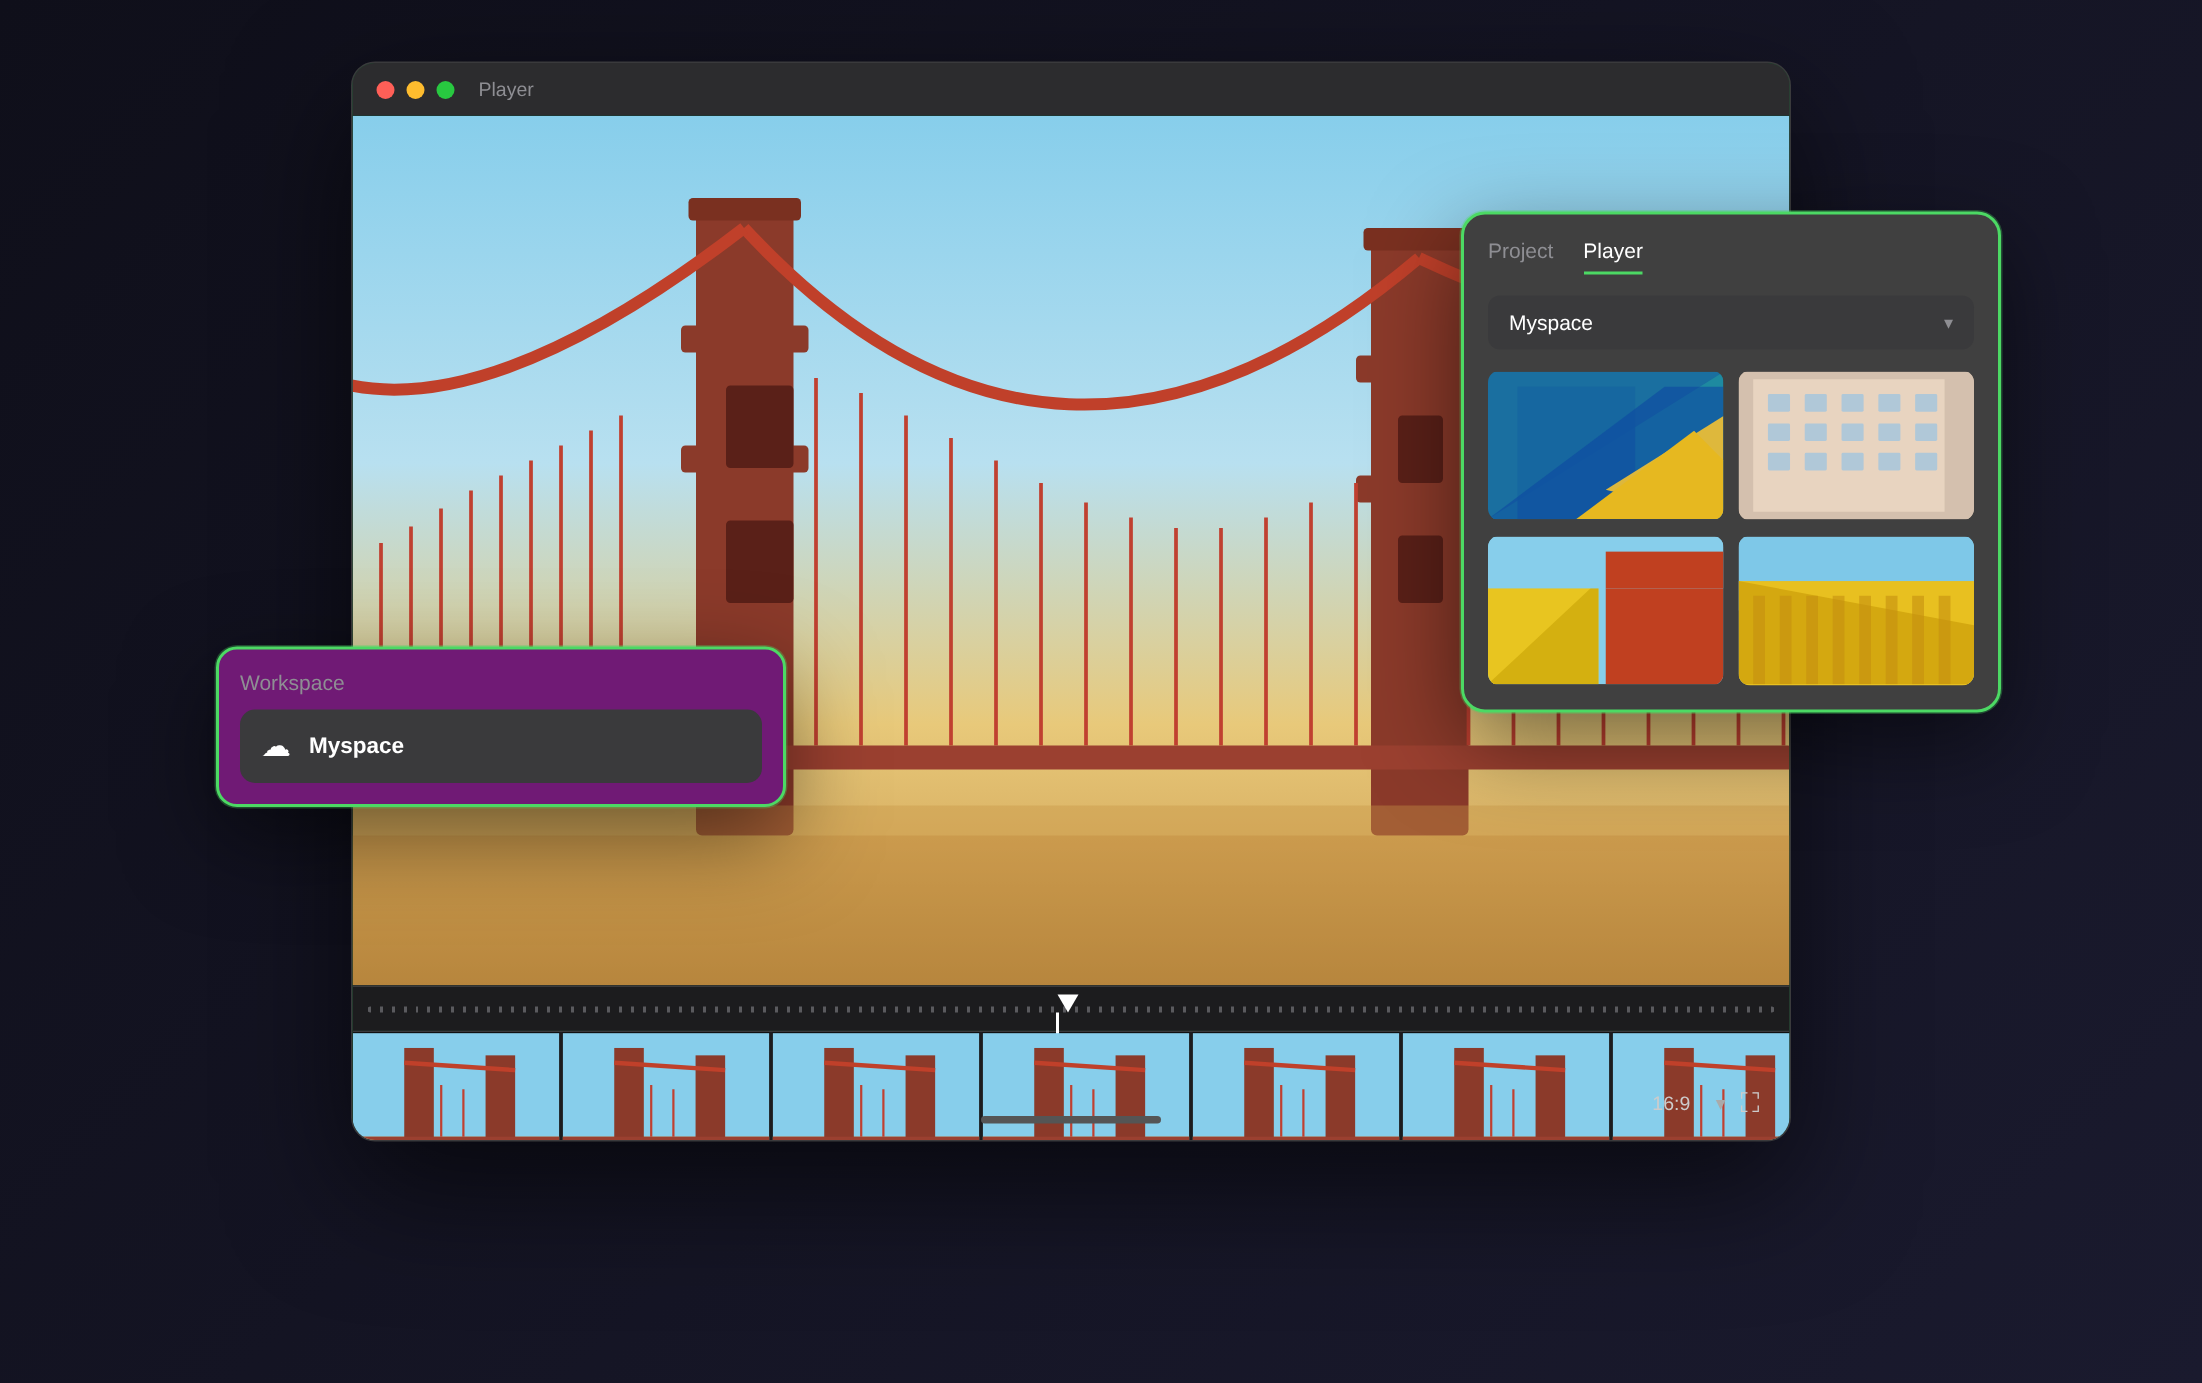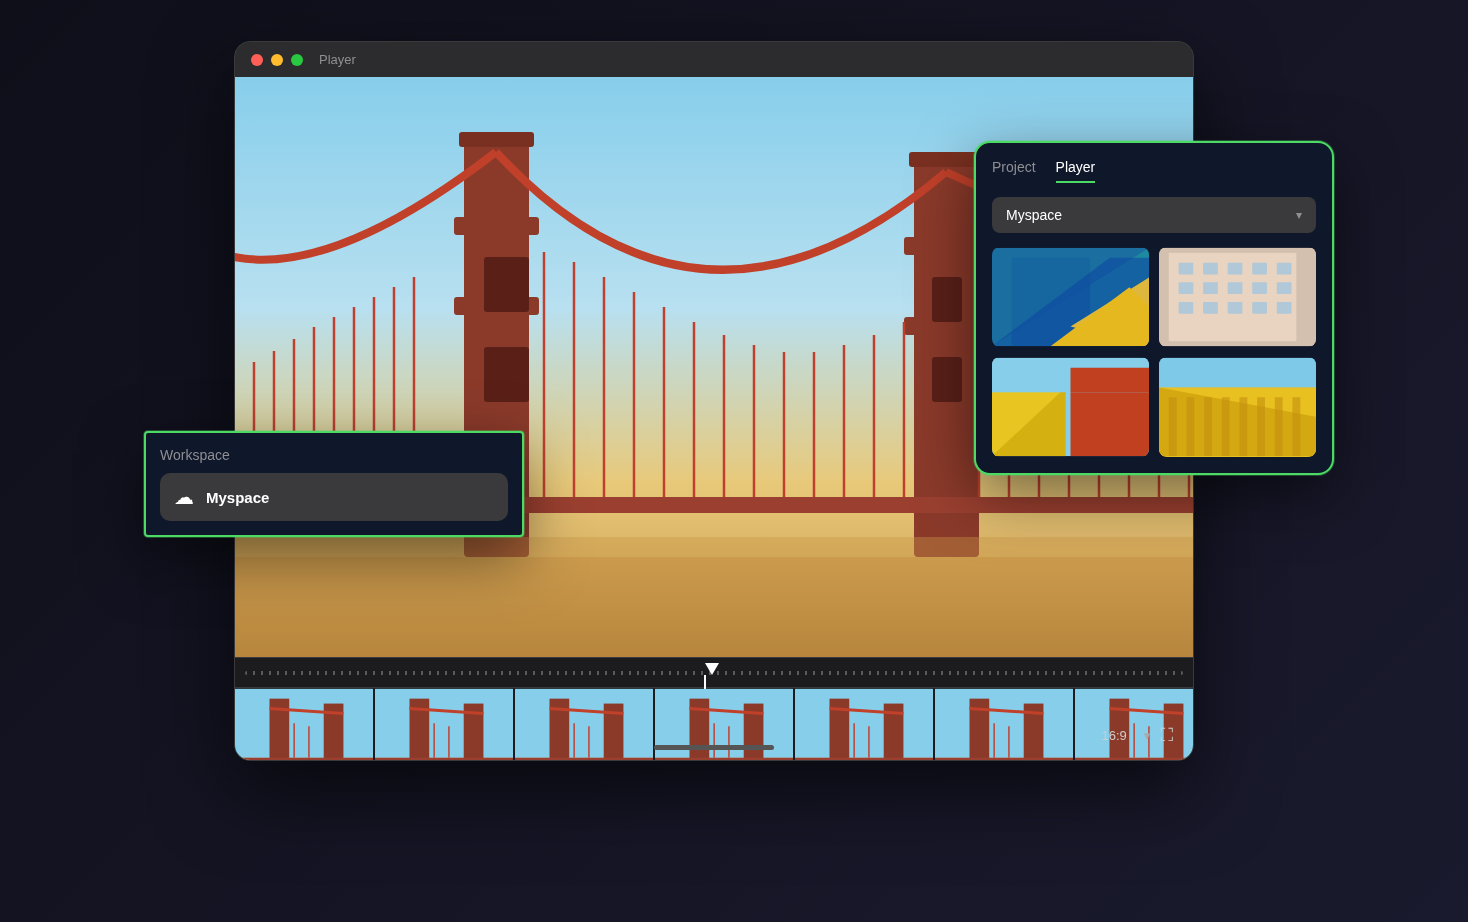--- a/index.html
+++ b/index.html
@@ -158,22 +158,22 @@
       gap: 17px;
       cursor: pointer;
     }
 
     
     .workspace-popup {
       position: absolute;
       top: 400px;
       left: 10px;
       width: 380px;
-      background: #0f172a;
-      border-radius: 4px;
+      background: #701a75;
+      border-radius: 14px;
       border: 2px solid #4cd964;
       box-shadow: 0 0 0 1px rgba(76, 217, 100, 0.3), 0 20px 60px rgba(0,0,0,0.5);
       padding: 14px;
       z-index: 10;
     }
 
     .workspace-title {
       color: #8e8e93;
       font-size: 14px;
       font-weight: 500;
@@ -200,21 +200,21 @@
       font-size: 15px;
       font-weight: 600;
     }
 
     
     .cloud-panel {
       position: absolute;
       top: 110px;
       right: 0px;
       width: 360px;
-      background: #0f172a;
+      background: #404040;
       border-radius: 16px;
       border: 2px solid #4cd964;
       box-shadow: 0 0 0 1px rgba(76, 217, 100, 0.3), 0 20px 60px rgba(0,0,0,0.5);
       padding: 16px;
       z-index: 10;
     }
 
     .cloud-panel-tabs {
       display: flex;
       gap: 20px;

